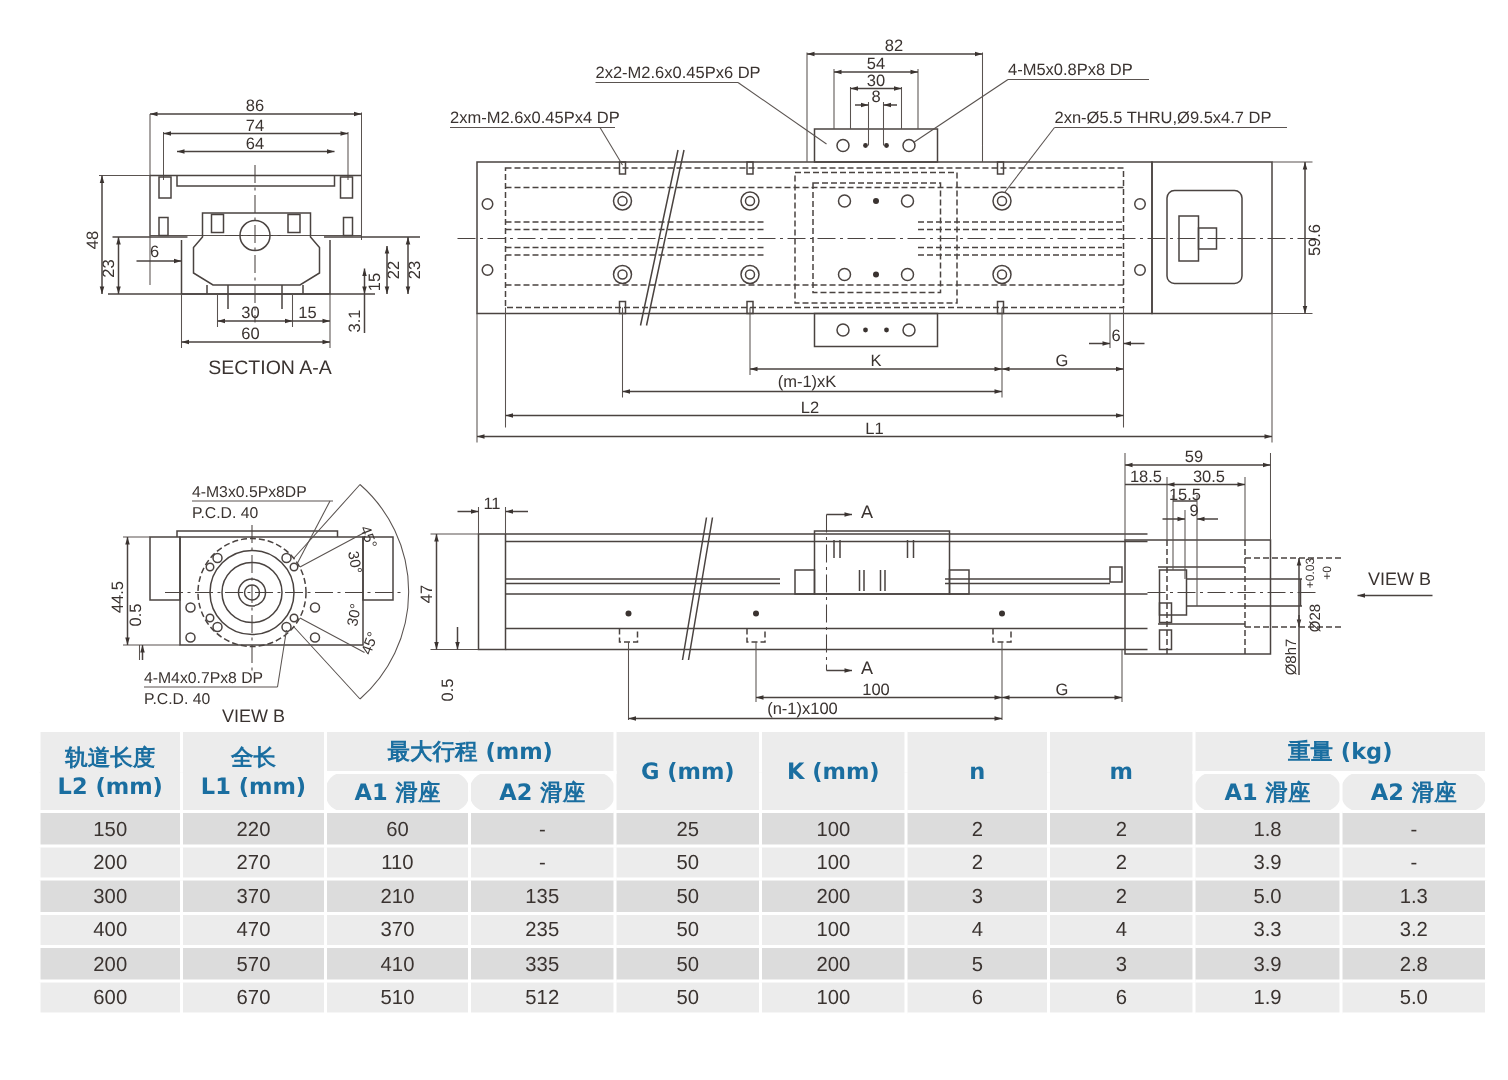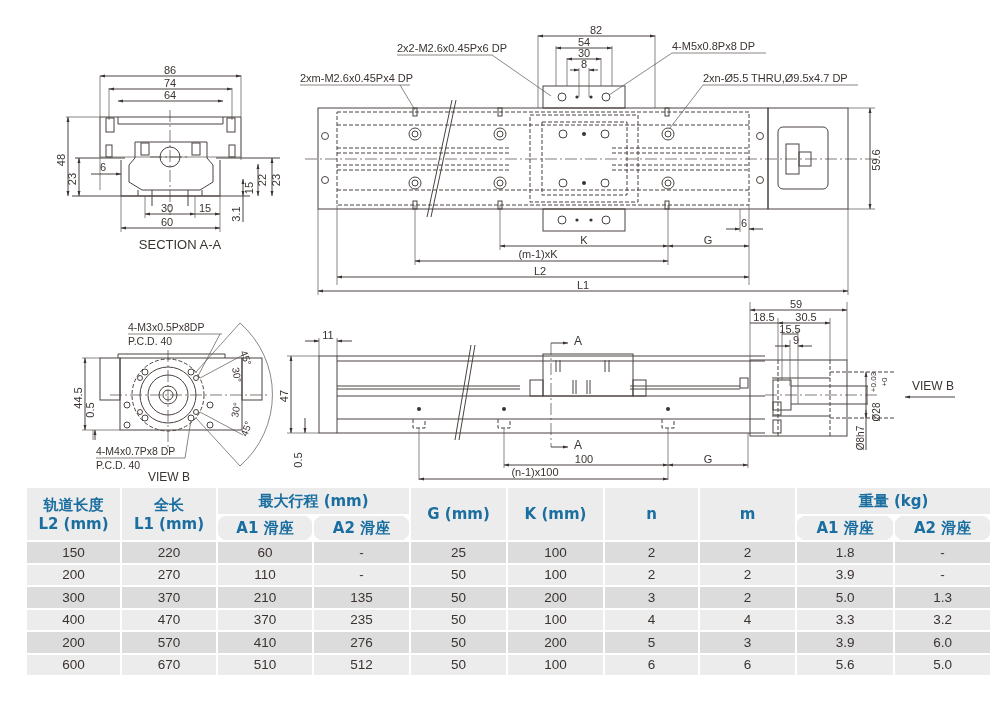--- a/index.html
+++ b/index.html
@@ -393,34 +393,34 @@
         <td>100</td>
         <td>4</td>
         <td>4</td>
         <td>3.3</td>
         <td>3.2</td>
       </tr>
       <tr>
         <td>200</td>
         <td>570</td>
         <td>410</td>
-        <td>276</td>
+        <td>335</td>
         <td>50</td>
         <td>200</td>
         <td>5</td>
         <td>3</td>
         <td>3.9</td>
-        <td>6.0</td>
+        <td>2.8</td>
       </tr>
       <tr>
         <td>600</td>
         <td>670</td>
         <td>510</td>
         <td>512</td>
         <td>50</td>
         <td>100</td>
         <td>6</td>
         <td>6</td>
-        <td>5.6</td>
+        <td>1.9</td>
         <td>5.0</td>
       </tr>
     </tbody>
 </table>
 
 </body></html>

